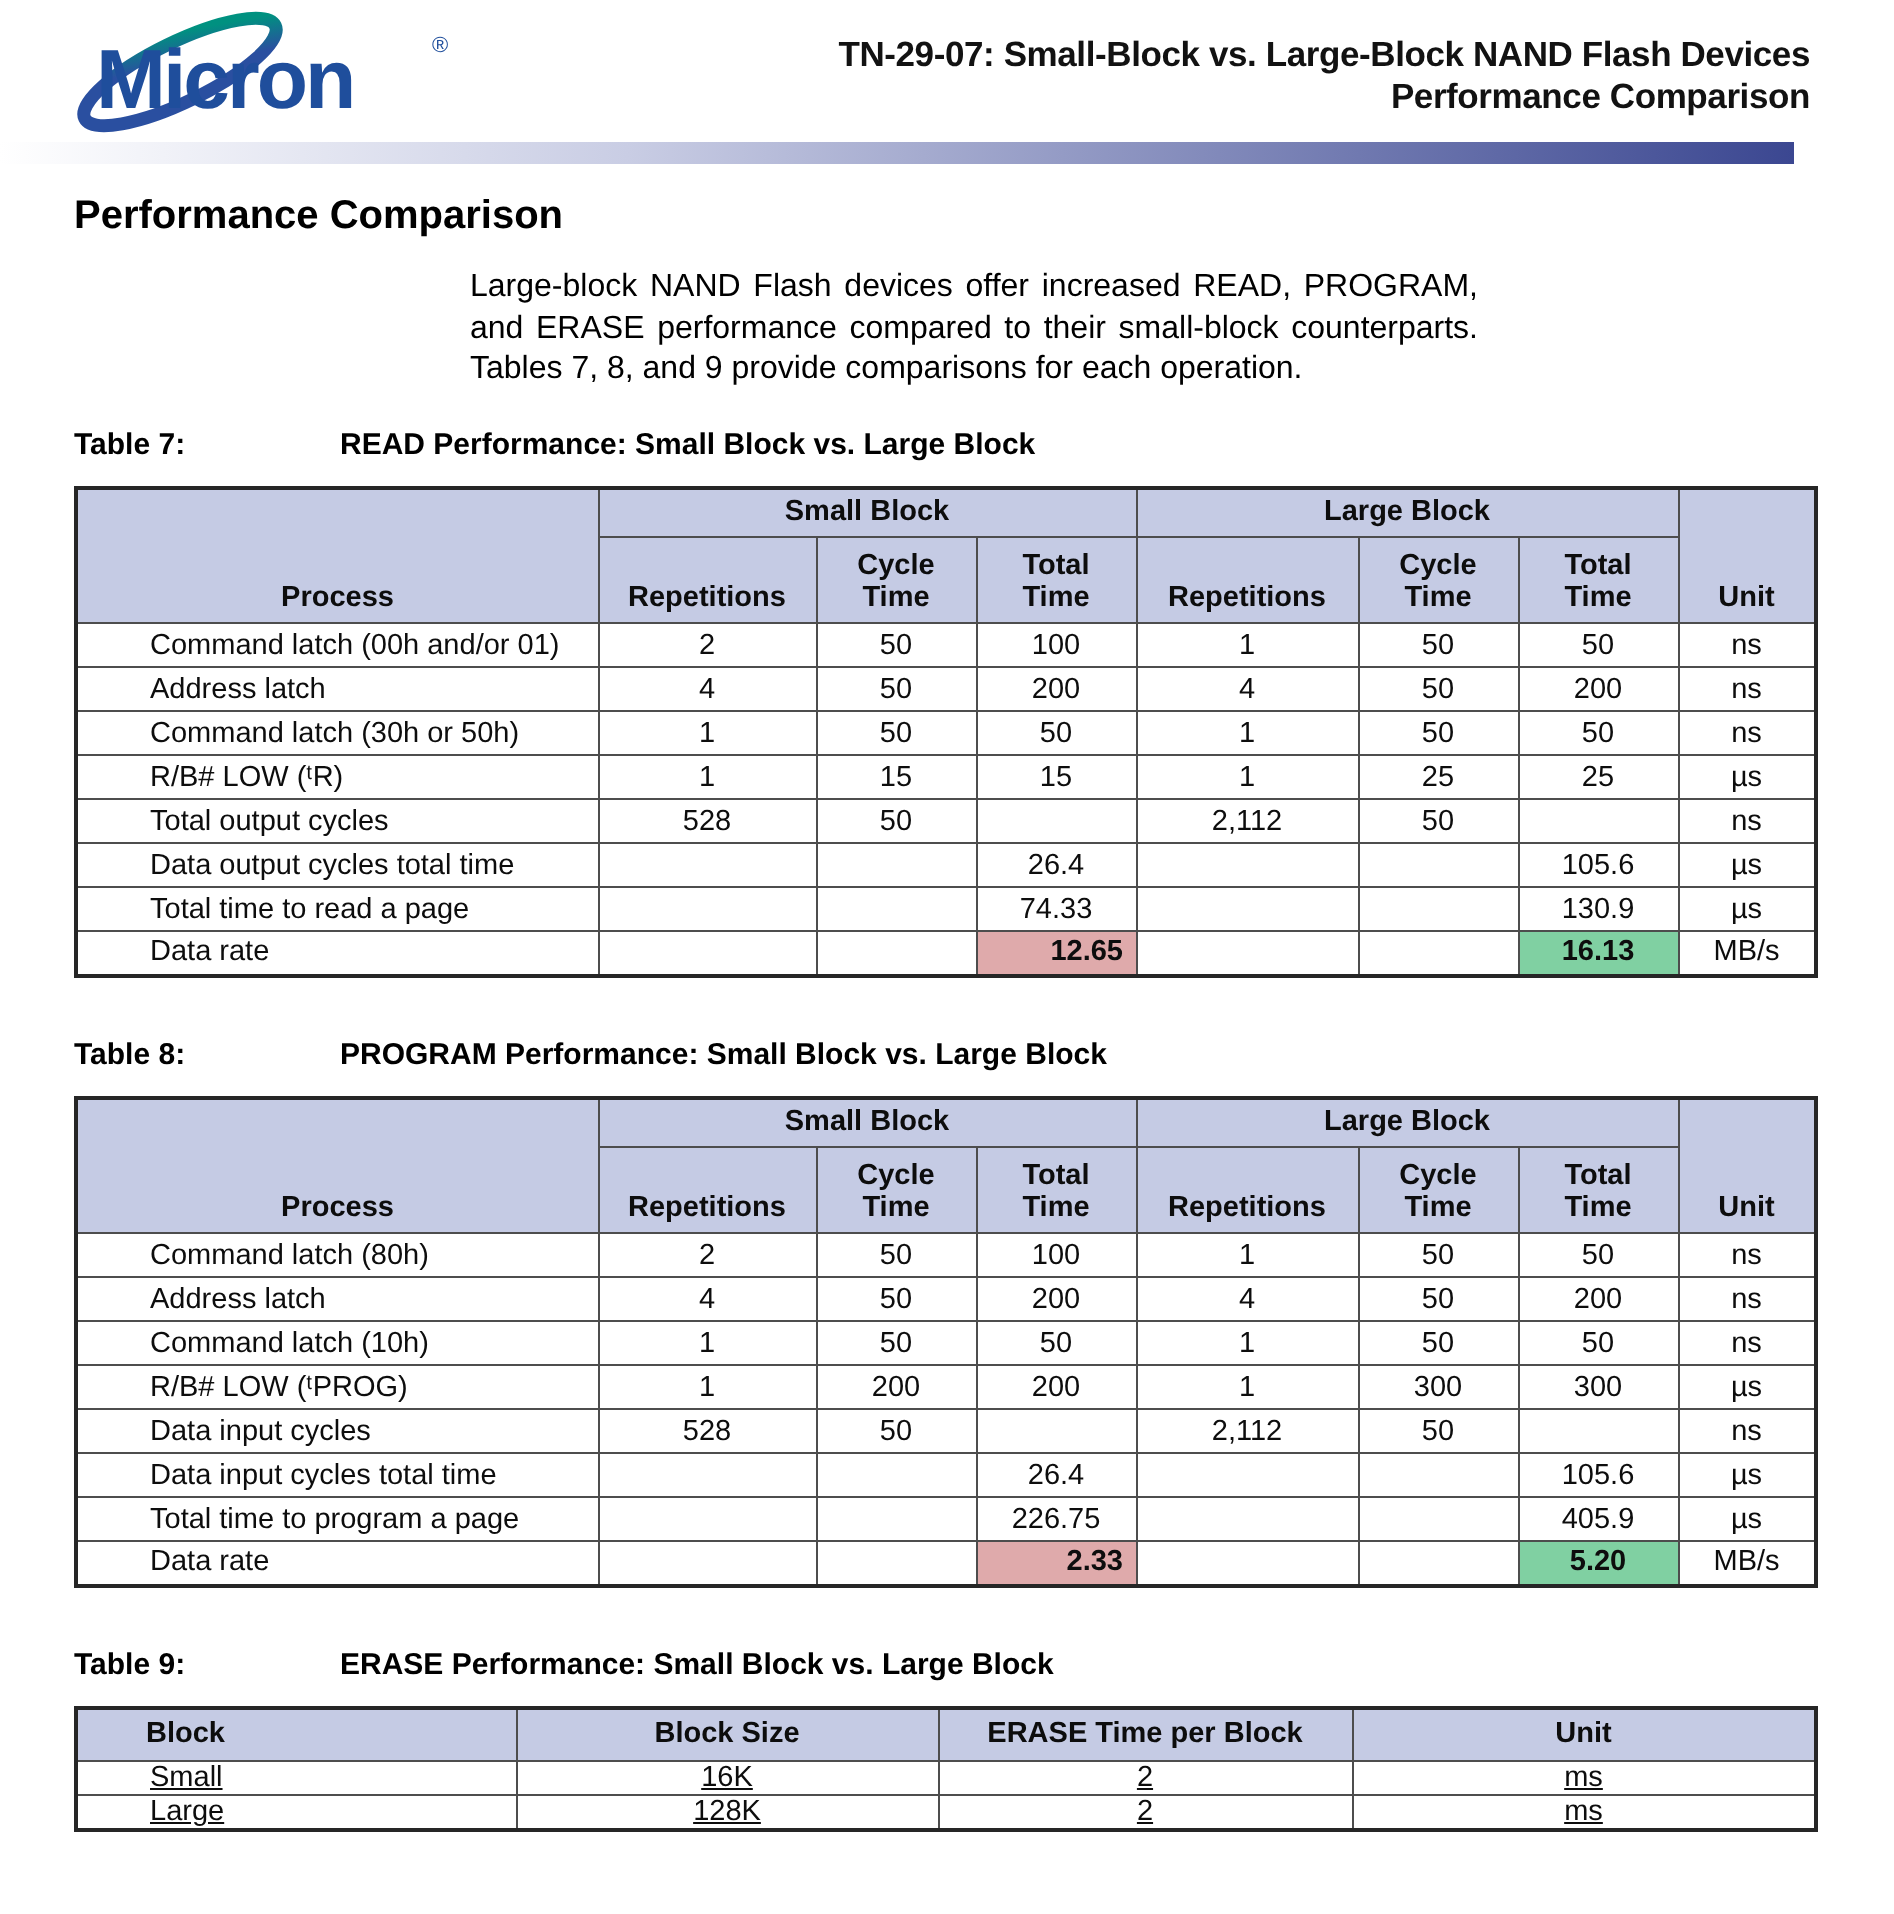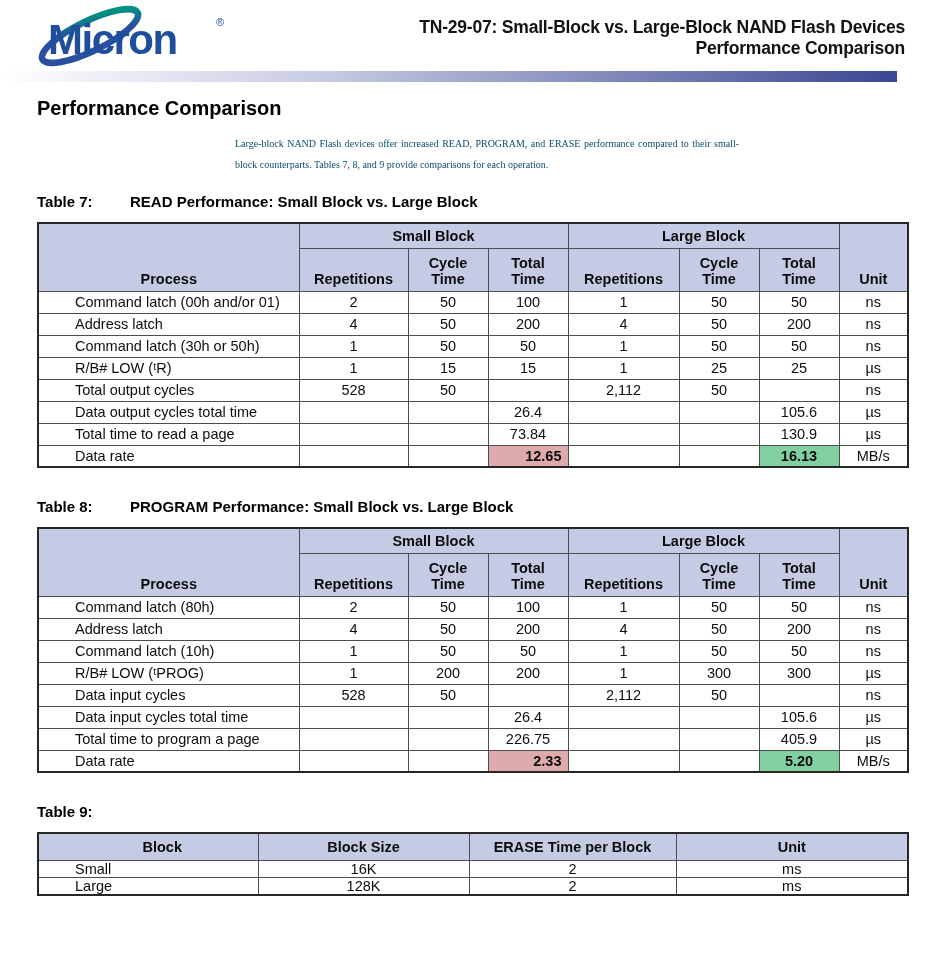--- a/index.html
+++ b/index.html
@@ -14,45 +14,45 @@
   .header{position:relative; height:84px;}
   .logo{position:absolute; left:34px; top:4px;}
   .doc-title{position:absolute; right:42px; top:17px; text-align:right;
              font-weight:bold; font-size:17.5px; line-height:21px; color:#121212; letter-spacing:-0.2px;}
   .divider-bar{position:absolute; left:0; top:71px; width:897px; height:11px;
                background:linear-gradient(90deg, #ffffff 0%, #c9cde4 35%, var(--barend) 100%);}
 
   
   .content{padding:0 40px 0 37px;}
   .page-heading{font-size:20px; font-weight:bold; margin:13px 0 0 0; color:#000;}
-  .intro{margin:14px 0 0 198px; width:504px; font-family:Liberation Serif, serif;
-         font-size:10px; line-height:20.5px; text-align:justify; color:#0c4a6e;}
-
-  .caption{display:flex; font-weight:bold; font-size:15px; margin:30px 0 12px 0; color:#000;}
+  .intro{margin:14px 0 0 198px; width:504px; font-family:Liberation Sans, sans-serif;
+         font-size:16px; line-height:20.5px; text-align:justify; color:#000000;}
+
+  .caption{display:flex; font-weight:bold; font-size:15px; margin:30px 0 12px 0; color:#000;gap:40px;}
   .caption .cap-label{width:93px; flex:none;}
   .caption.first{margin-top:18px;}
 
   
   table{border-collapse:collapse; width:870px; table-layout:fixed;
         font-size:14.5px; color:#0d0d0d; border:2px solid #262626;}
   th,td{border:1px solid #4d4d4d; padding:0 6px; height:22px;}
   thead th{background:var(--headbg); font-weight:bold;}
   tr.group-row th{height:25px; text-align:center;}
   tr.sub-row th{height:43px; vertical-align:bottom; padding-bottom:4px;
                 text-align:center; white-space:pre-line; line-height:16px;}
   th.process-h{text-align:left; vertical-align:bottom; padding-bottom:4px;}
   th.unit-h{text-align:center; vertical-align:bottom; padding-bottom:4px;}
   td{text-align:center;}
   td.left{text-align:left;padding-left:36px;}
   td.hl-pink{background:var(--pink); font-weight:bold;text-align:right;}
   td.hl-green{background:var(--green); font-weight:bold;}
 
   table.erase thead th{height:27px; text-align:center;}
-  table.erase thead th.left-h{text-align:center;padding-left:34px;}
-  table.erase td{height:14px;}
+  table.erase thead th.left-h{text-align:left;padding-left:34px;}
+  table.erase td{height:14px;text-decoration:underline;}
 </style>
 </head>
 <body>
 
 <div class="header">
   <svg class="logo" width="196" height="64" viewBox="0 0 196 64">
     <defs>
       <linearGradient id="sw" x1="0" y1="1" x2="1" y2="0">
         <stop offset="0" stop-color="#2a4fa0"></stop>
         <stop offset="0.55" stop-color="#2a4fa0"></stop>
@@ -171,21 +171,21 @@
           <td>26.4</td>
           <td></td>
           <td></td>
           <td>105.6</td>
           <td>µs</td>
         </tr>
         <tr>
           <td class="left">Total time to read a page</td>
           <td></td>
           <td></td>
-          <td>73.84</td>
+          <td>74.33</td>
           <td></td>
           <td></td>
           <td>130.9</td>
           <td>µs</td>
         </tr>
         <tr>
           <td class="left">Data rate</td>
           <td></td>
           <td></td>
           <td class="hl-pink">12.65</td>
@@ -311,20 +311,21 @@
           <td></td>
           <td></td>
           <td class="hl-green">5.20</td>
           <td>MB/s</td>
         </tr>
       </tbody>
   </table>
 
   <div class="caption">
     <span class="cap-label">Table 9:</span>
+    <span>ERASE Performance: Small Block vs. Large Block</span>
   </div>
   <table class="erase">
     <colgroup>
       <col style="width:220px">
         <col style="width:211px">
         <col style="width:207px">
         <col style="width:232px">
     </colgroup>
     <thead>
       <tr>

